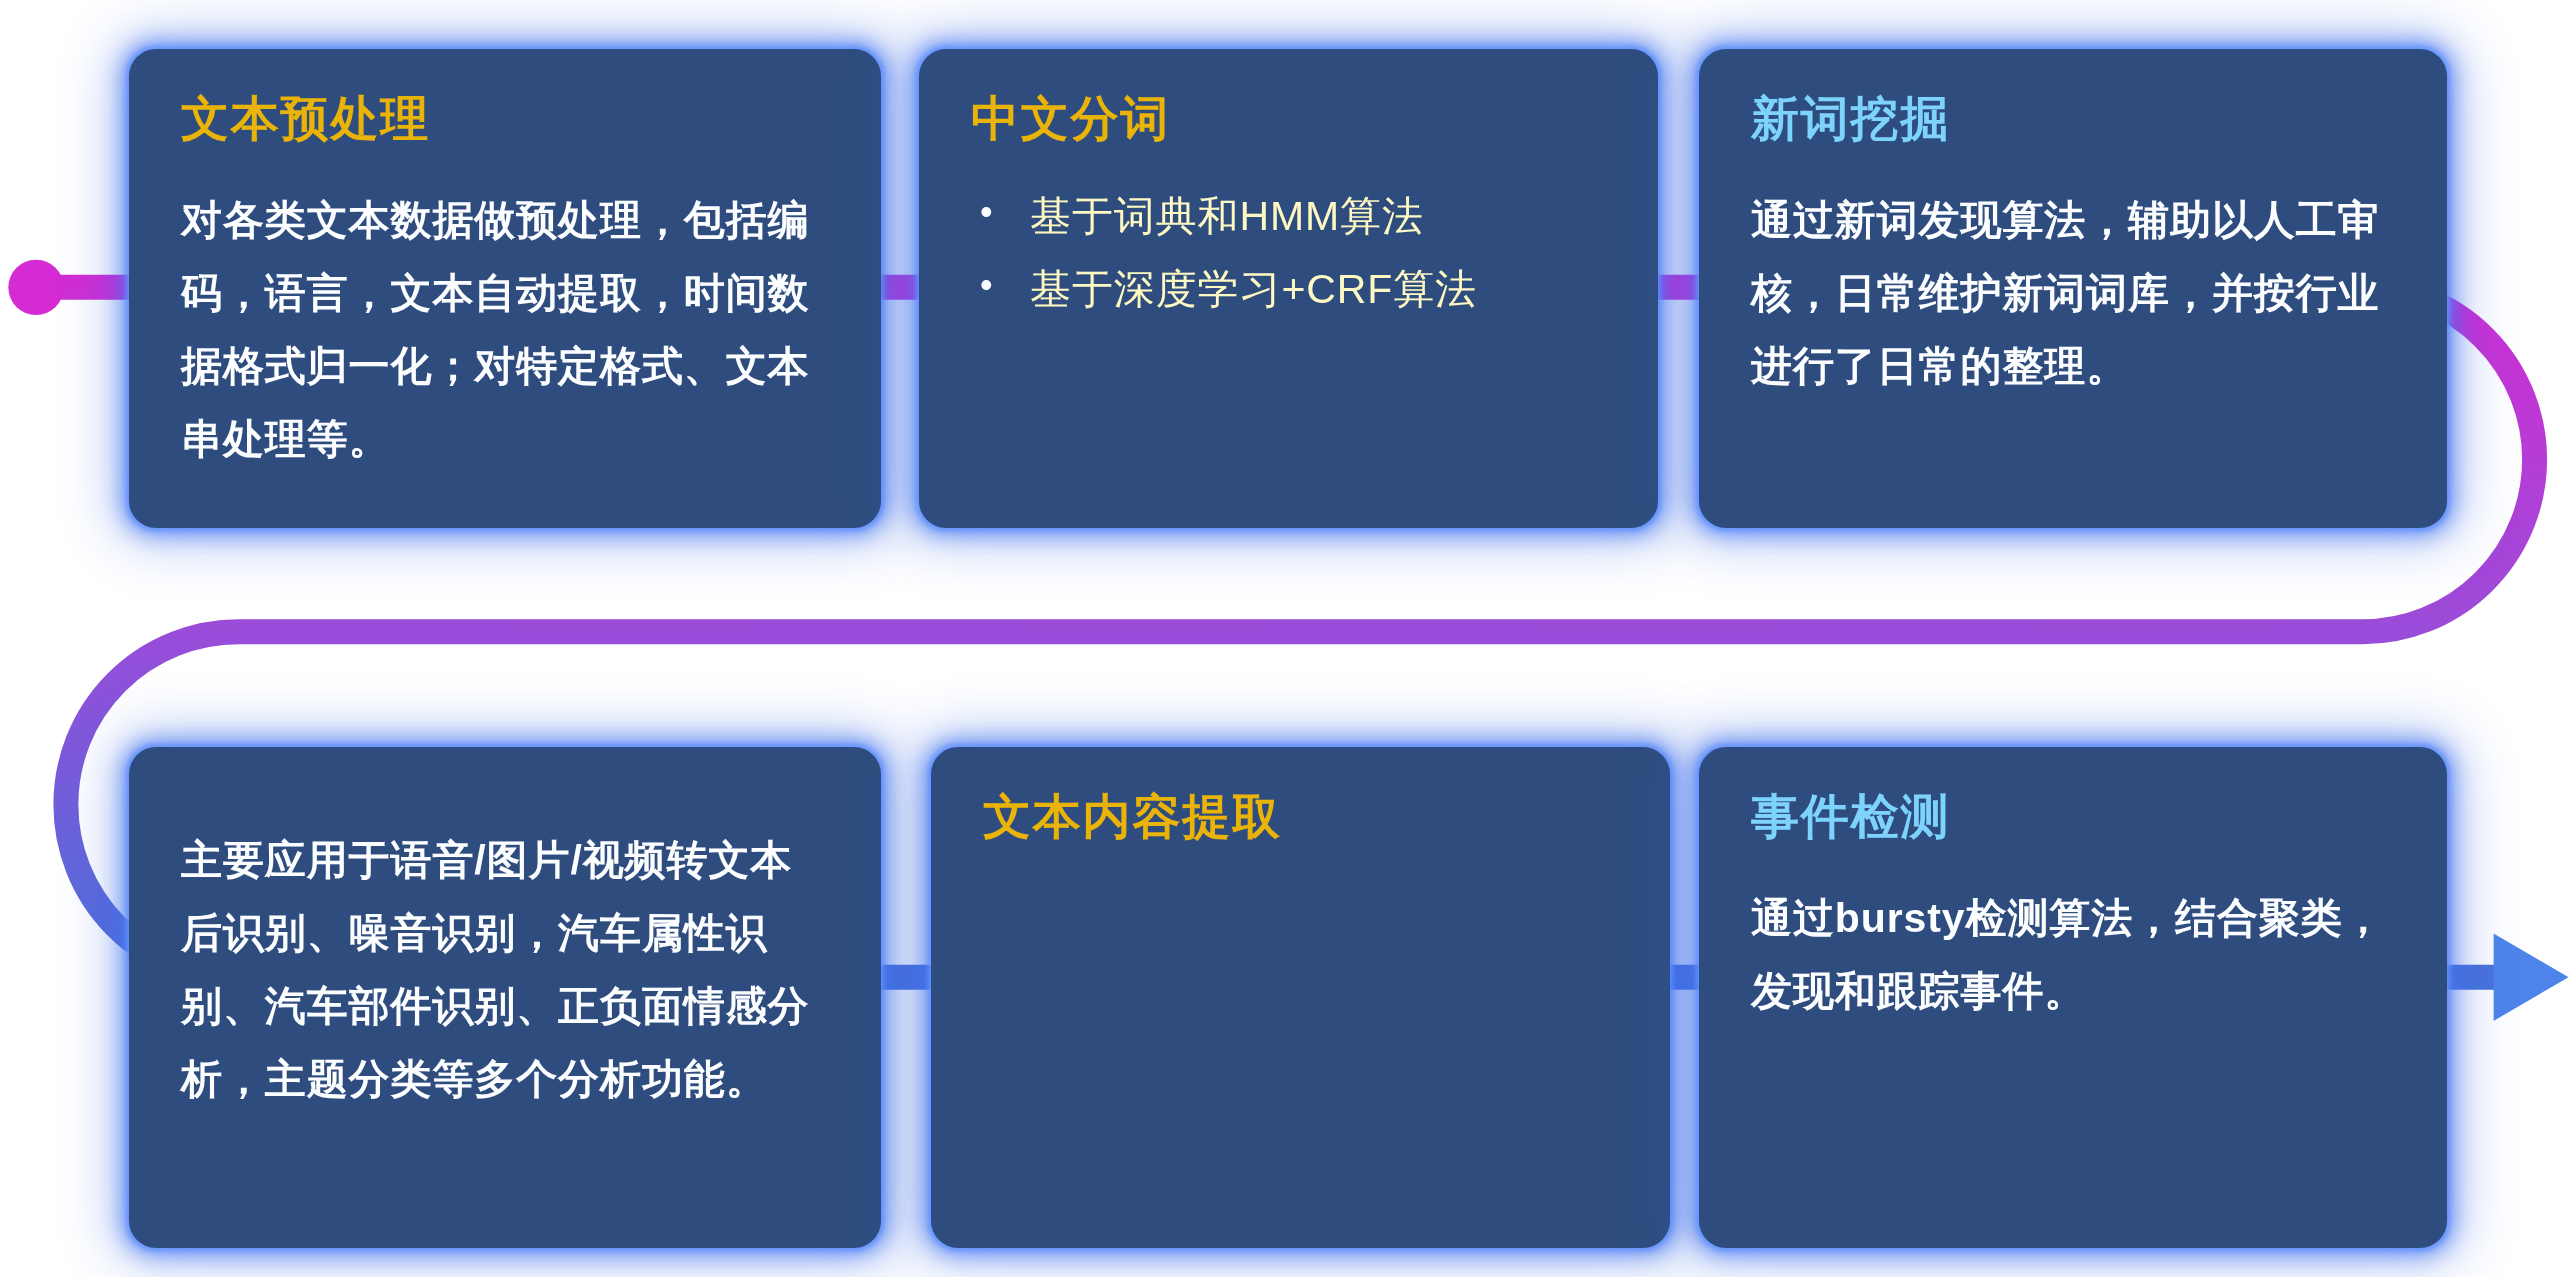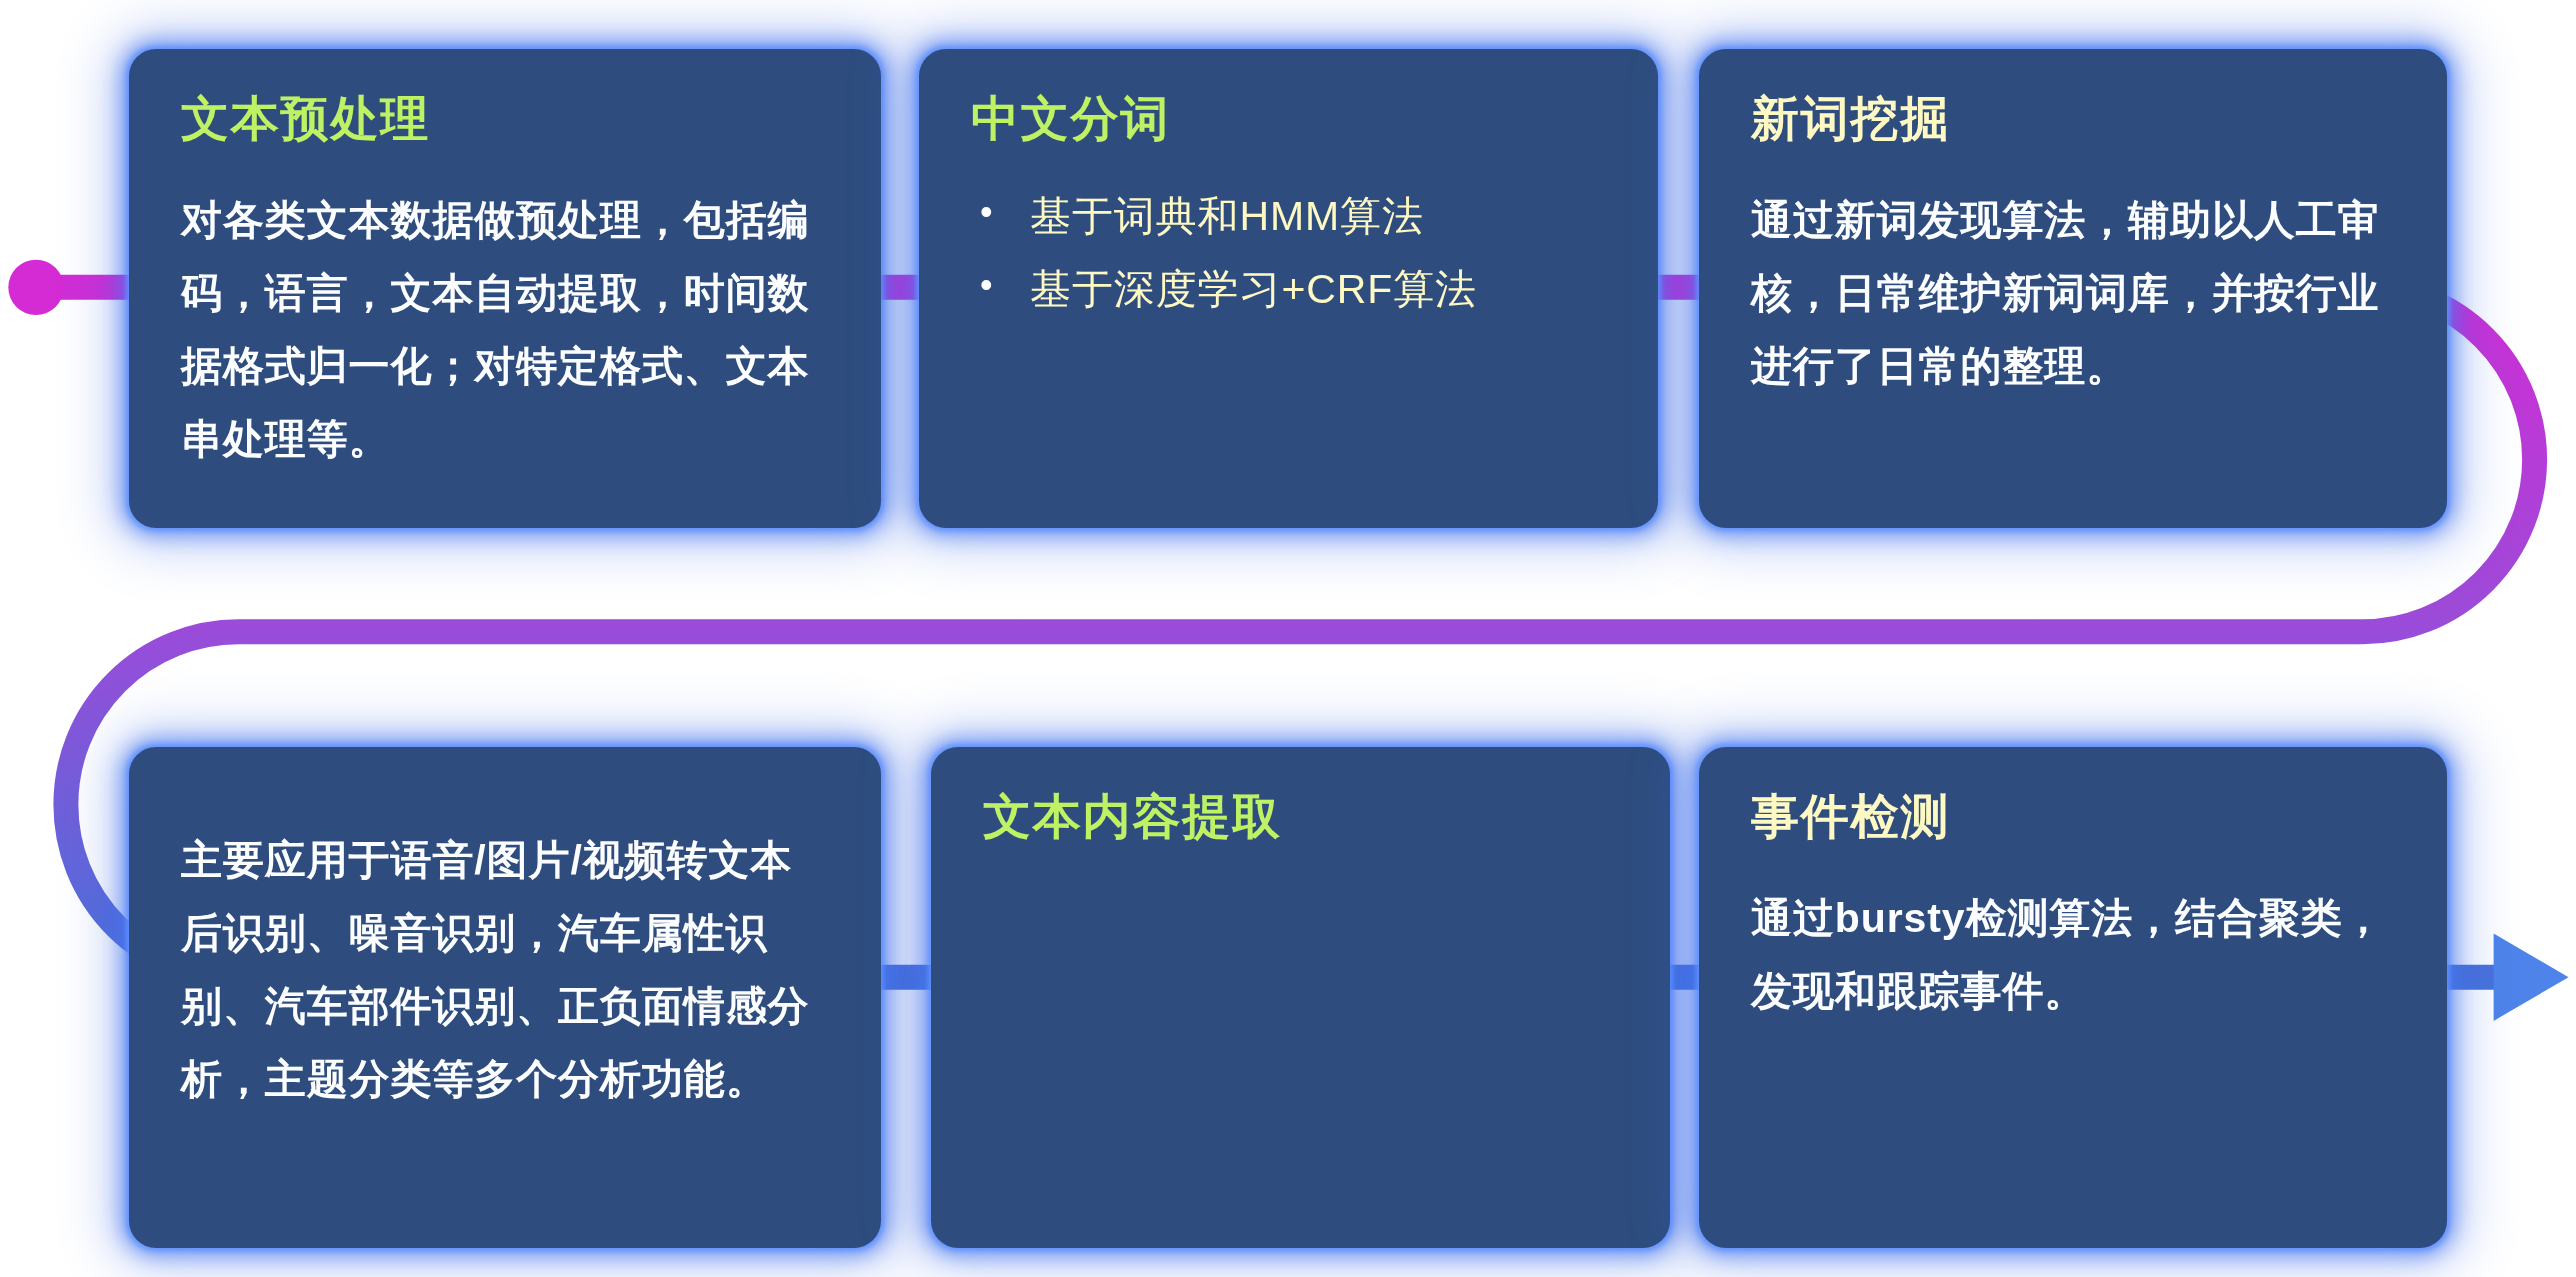--- a/index.html
+++ b/index.html
@@ -31,22 +31,22 @@
       0 0 19.6px 9px rgba(70,118,240,0.62),
       0 0 52px 19.6px rgba(60,105,230,0.30);
   }
   .card-title {
     margin: 0;
     font-size: 48px;
     font-weight: 700;
     letter-spacing: 1.8px;
     line-height: 1.2;
   }
-  .card-title.green  { color: #bef264; }
-  .card-title.yellow { color: #fef9c3; }
+  .card-title.green  { color: #eab308; }
+  .card-title.yellow { color: #7dd3fc; }
   .card-body {
     margin: 36px 0 0 0;
     font-size: 41px;
     line-height: 1.78;
     color: #fcfdff;
     letter-spacing: 0.9px;
     font-weight: bold;
   }
   .card-bullets {
     list-style: none;

